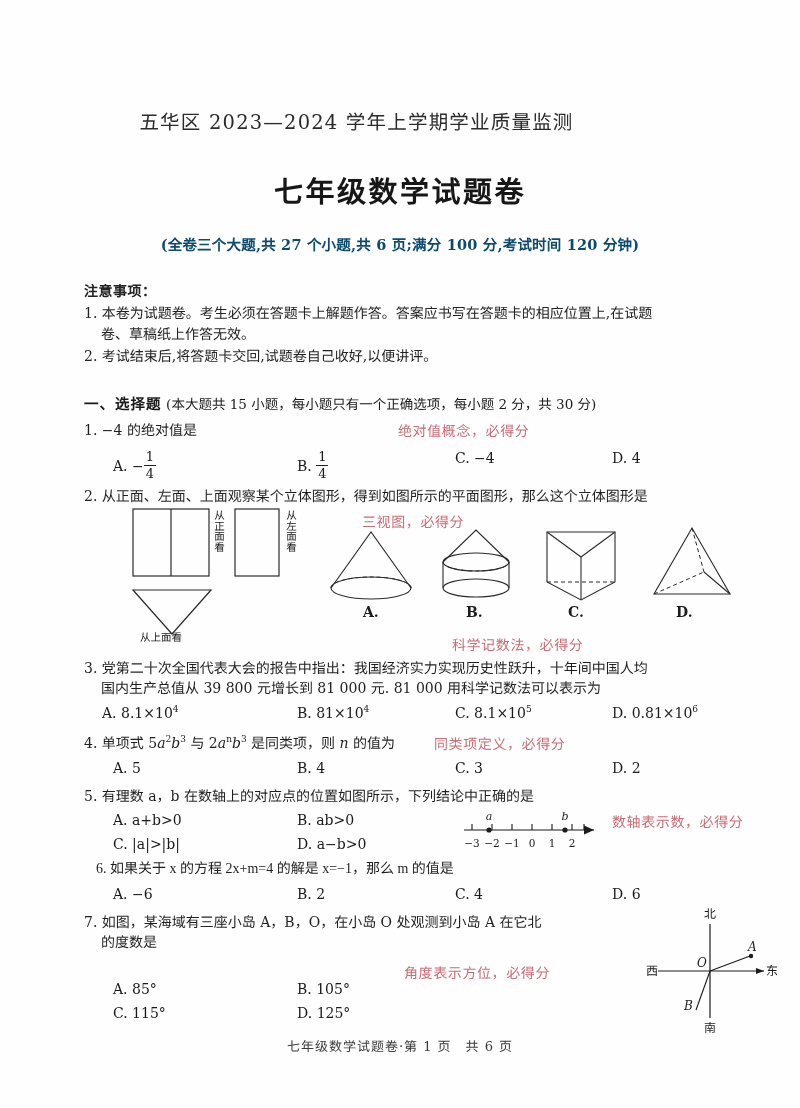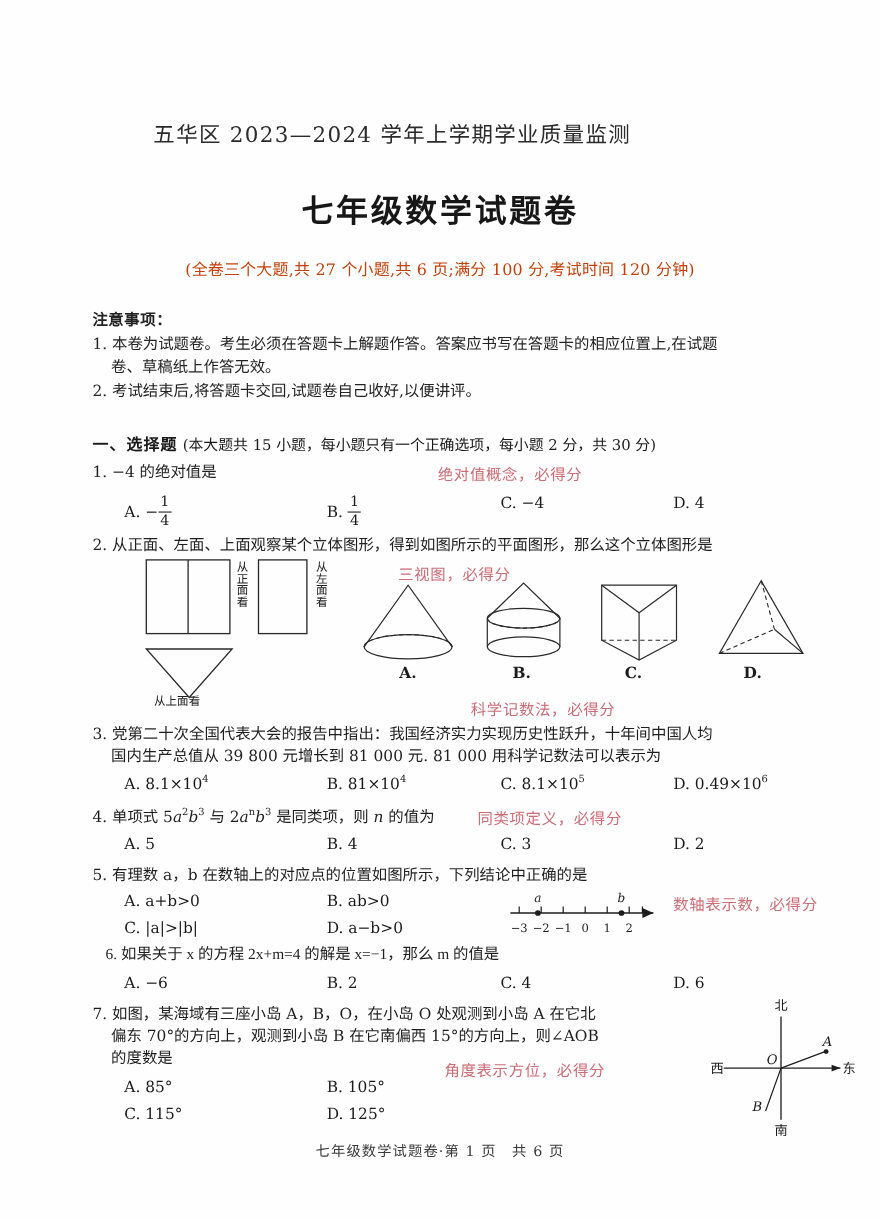--- a/index.html
+++ b/index.html
@@ -46,23 +46,23 @@
     font-weight: bold;
     letter-spacing: 2.5px;
     color: #171717;
     white-space: nowrap;
   }
   .hdr-sub {
     position: absolute;
     top: 233px; left: 0; width: 800px;
     text-align: center;
     font-size: 14.5px;
-    font-weight: normal;
+    font-weight: bold;
     letter-spacing: 0.2px;
-    color: #c2410c;
+    color: #0c4a6e;
     white-space: nowrap;
   }
 
   
   .notes {
     position: absolute;
     top: 281px; left: 84px;
     width: 640px;
     font-size: 14px;
     line-height: 21px;
@@ -242,30 +242,30 @@
   <div style="position:absolute; top:524px; left:648px;">
     <svg width="88" height="78" viewBox="0 0 88 78">
       <polygon points="44,4 6,70 82,70" fill="none" stroke="#2a2a2a" stroke-width="1.1"></polygon>
       <line x1="44" y1="4" x2="56" y2="48" stroke="#2a2a2a" stroke-width="1" stroke-dasharray="4,3"></line>
       <line x1="6" y1="70" x2="56" y2="48" stroke="#2a2a2a" stroke-width="1" stroke-dasharray="4,3"></line>
       <line x1="82" y1="70" x2="56" y2="48" stroke="#2a2a2a" stroke-width="1.1"></line>
     </svg>
   </div>
   <div class="choice-letter" style="top:604px; left:676px;">D.</div>
 
-  <div class="anno" style="top:634px; left:428px;">科学记数法，必得分</div>
+  <div class="anno" style="top:634px; left:452px;">科学记数法，必得分</div>
   <div class="q" style="top:658px; left:84px;">
     <div class="stem">3. 党第二十次全国代表大会的报告中指出：我国经济实力实现历史性跃升，十年间中国人均</div>
     <div class="stem2">国内生产总值从 39 800 元增长到 81 000 元. 81 000 用科学记数法可以表示为</div>
   </div>
   <div class="opts" style="top:705px; left:0; width:800px;">
-    <span class="opt" style="left:113px;"><span>A. 8.1×10</span><sup>4</sup></span>
+    <span class="opt" style="left:102px;"><span>A. 8.1×10</span><sup>4</sup></span>
     <span class="opt" style="left:297px;"><span>B. 81×10</span><sup>4</sup></span>
     <span class="opt" style="left:455px;"><span>C. 8.1×10</span><sup>5</sup></span>
-    <span class="opt" style="left:612px;"><span>D. 0.49×10</span><sup>6</sup></span>
+    <span class="opt" style="left:612px;"><span>D. 0.81×10</span><sup>6</sup></span>
   </div>
 
   <div class="q" style="top:733px; left:84px;">
     <div class="stem">4. 单项式 5<span class="ital">a</span><sup>2</sup><span class="ital">b</span><sup>3</sup> 与 2<span class="ital">a</span><sup>n</sup><span class="ital">b</span><sup>3</sup> 是同类项，则 <span class="ital">n</span> 的值为</div>
   </div>
   <div class="anno" style="top:733px; left:434px;">同类项定义，必得分</div>
   <div class="opts" style="top:760px; left:0; width:800px;">
     <span class="opt" style="left:113px;">A. 5</span>
     <span class="opt" style="left:297px;">B. 4</span>
     <span class="opt" style="left:455px;">C. 3</span>
@@ -317,21 +317,20 @@
   </div>
   <div class="opts" style="top:886px; left:0; width:800px;">
     <span class="opt" style="left:113px;">A. −6</span>
     <span class="opt" style="left:297px;">B. 2</span>
     <span class="opt" style="left:455px;">C. 4</span>
     <span class="opt" style="left:612px;">D. 6</span>
   </div>
 
   <div class="q" style="top:912px; left:84px;">
     <div class="stem">7. 如图，某海域有三座小岛 A，B，O，在小岛 O 处观测到小岛 A 在它北</div>
-    <div class="stem2">偏东 70°的方向上，观测到小岛 B 在它南偏西 15°的方向上，则∠AOB</div>
     <div class="stem2">的度数是</div>
   </div>
   <div class="anno" style="top:962px; left:404px;">角度表示方位，必得分</div>
 
   <div style="position:absolute; top:906px; left:634px;">
     <svg width="152" height="130" viewBox="0 0 152 130">
 
       <line x1="76" y1="18" x2="76" y2="112" stroke="#1c1c1c" stroke-width="1.2"></line>
       <line x1="24" y1="65" x2="130" y2="65" stroke="#1c1c1c" stroke-width="1.2"></line>
 

